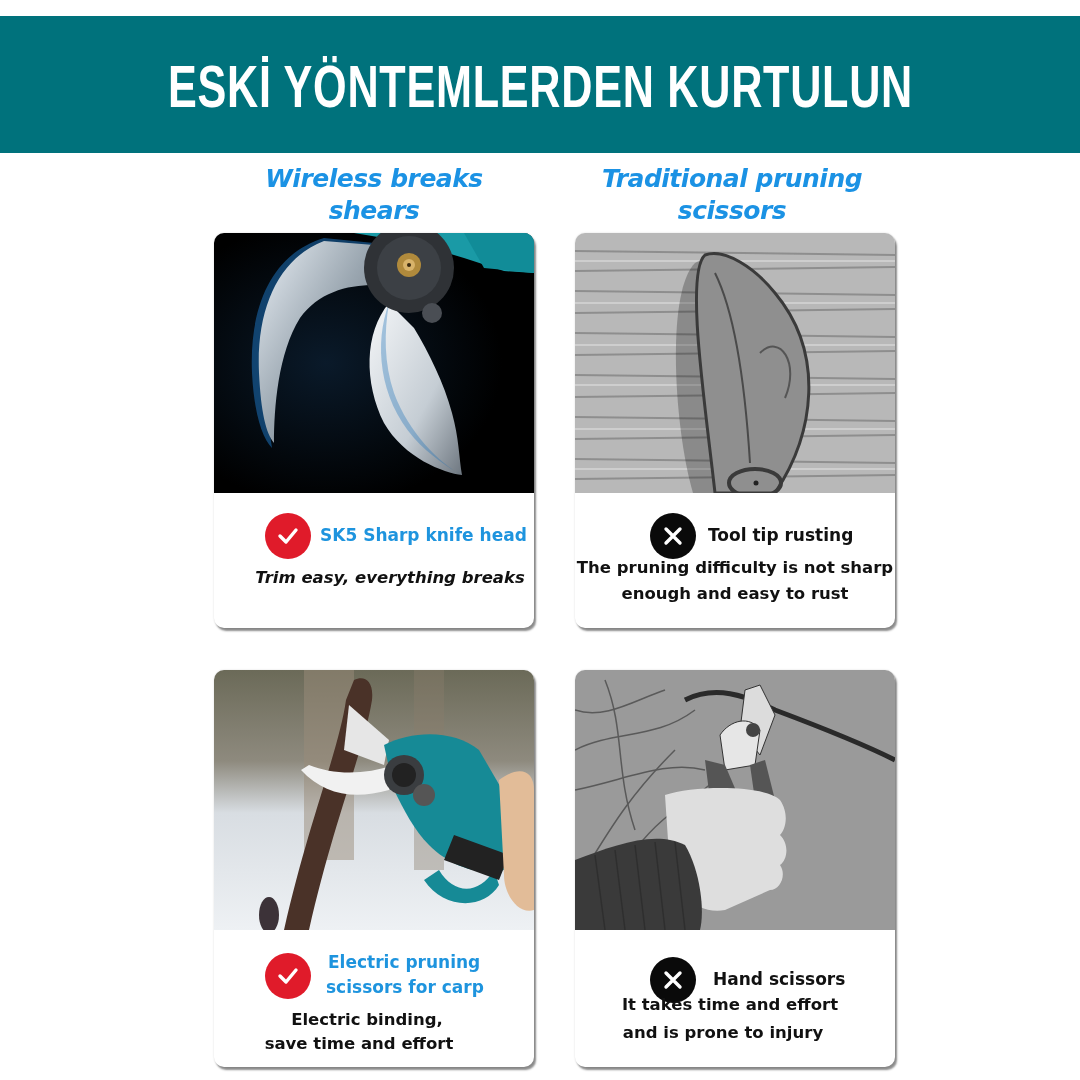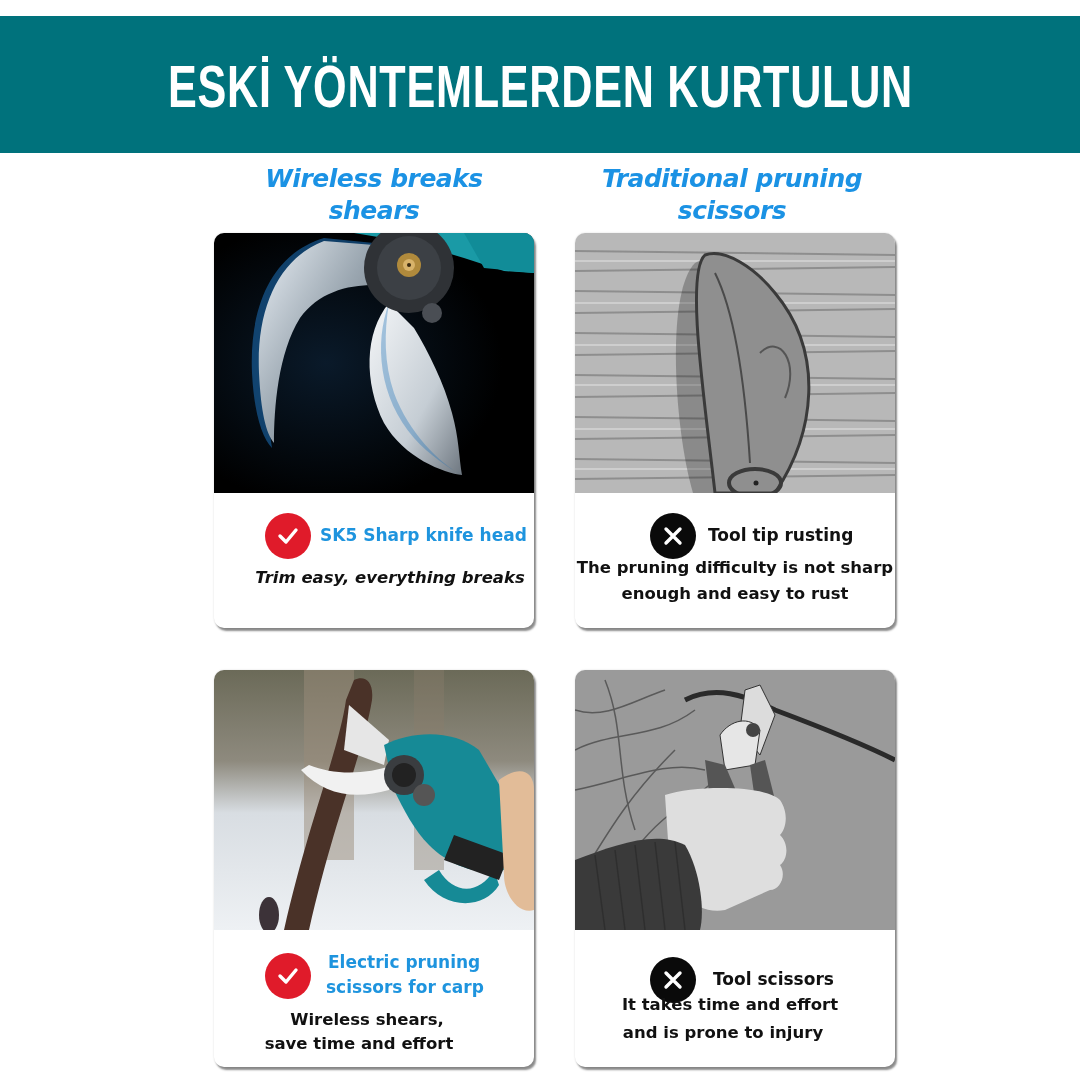--- a/index.html
+++ b/index.html
@@ -214,21 +214,21 @@
     </svg>
   </div>
   <div class="caption">
     <div class="badge ok" style="left:51px; top:23px;">
       <svg viewBox="0 0 26 26">
           <path d="M5 13 L11 19 L21 7" fill="none" stroke="#ffffff" stroke-width="3.4" stroke-linecap="round" stroke-linejoin="round"></path>
         </svg>
     </div>
     <div class="feat blue" style="left:114px; top:20px;">Electric pruning</div>
     <div class="feat blue" style="left:112px; top:45px;">scissors for carp</div>
-    <div class="desc" style="top:77px; padding-right:14px;">Wireless shears,</div>
+    <div class="desc" style="top:77px; padding-right:14px;">Electric binding,</div>
     <div class="desc" style="top:101px; padding-right:30px;">save time and effort</div>
   </div>
 </div>
 
 <div class="card c4 bottom">
   <div class="photo">
     <svg viewBox="0 0 320 260" preserveAspectRatio="none">
       <rect width="320" height="260" fill="#9a9a9a"></rect>
       <g stroke="#4a4a4a" stroke-width="1.5" fill="none" opacity="0.8">
         <path d="M0 80 C40 60 80 70 120 40"></path>
@@ -258,17 +258,17 @@
         <line x1="100" y1="172" x2="110" y2="260"></line>
       </g>
     </svg>
   </div>
   <div class="caption">
     <div class="badge no" style="left:75px; top:27px;">
       <svg viewBox="0 0 26 26">
           <path d="M6 6 L20 20 M20 6 L6 20" fill="none" stroke="#ffffff" stroke-width="3.4" stroke-linecap="round"></path>
         </svg>
     </div>
-    <div class="feat black" style="left:138px; top:37px;">Tool scissors</div>
+    <div class="feat black" style="left:138px; top:37px;">Hand scissors</div>
     <div class="desc" style="top:62px; padding-right:10px;">It takes time and effort</div>
     <div class="desc" style="top:90px; padding-right:24px;">and is prone to injury</div>
   </div>
 </div>
 
 </body></html>

